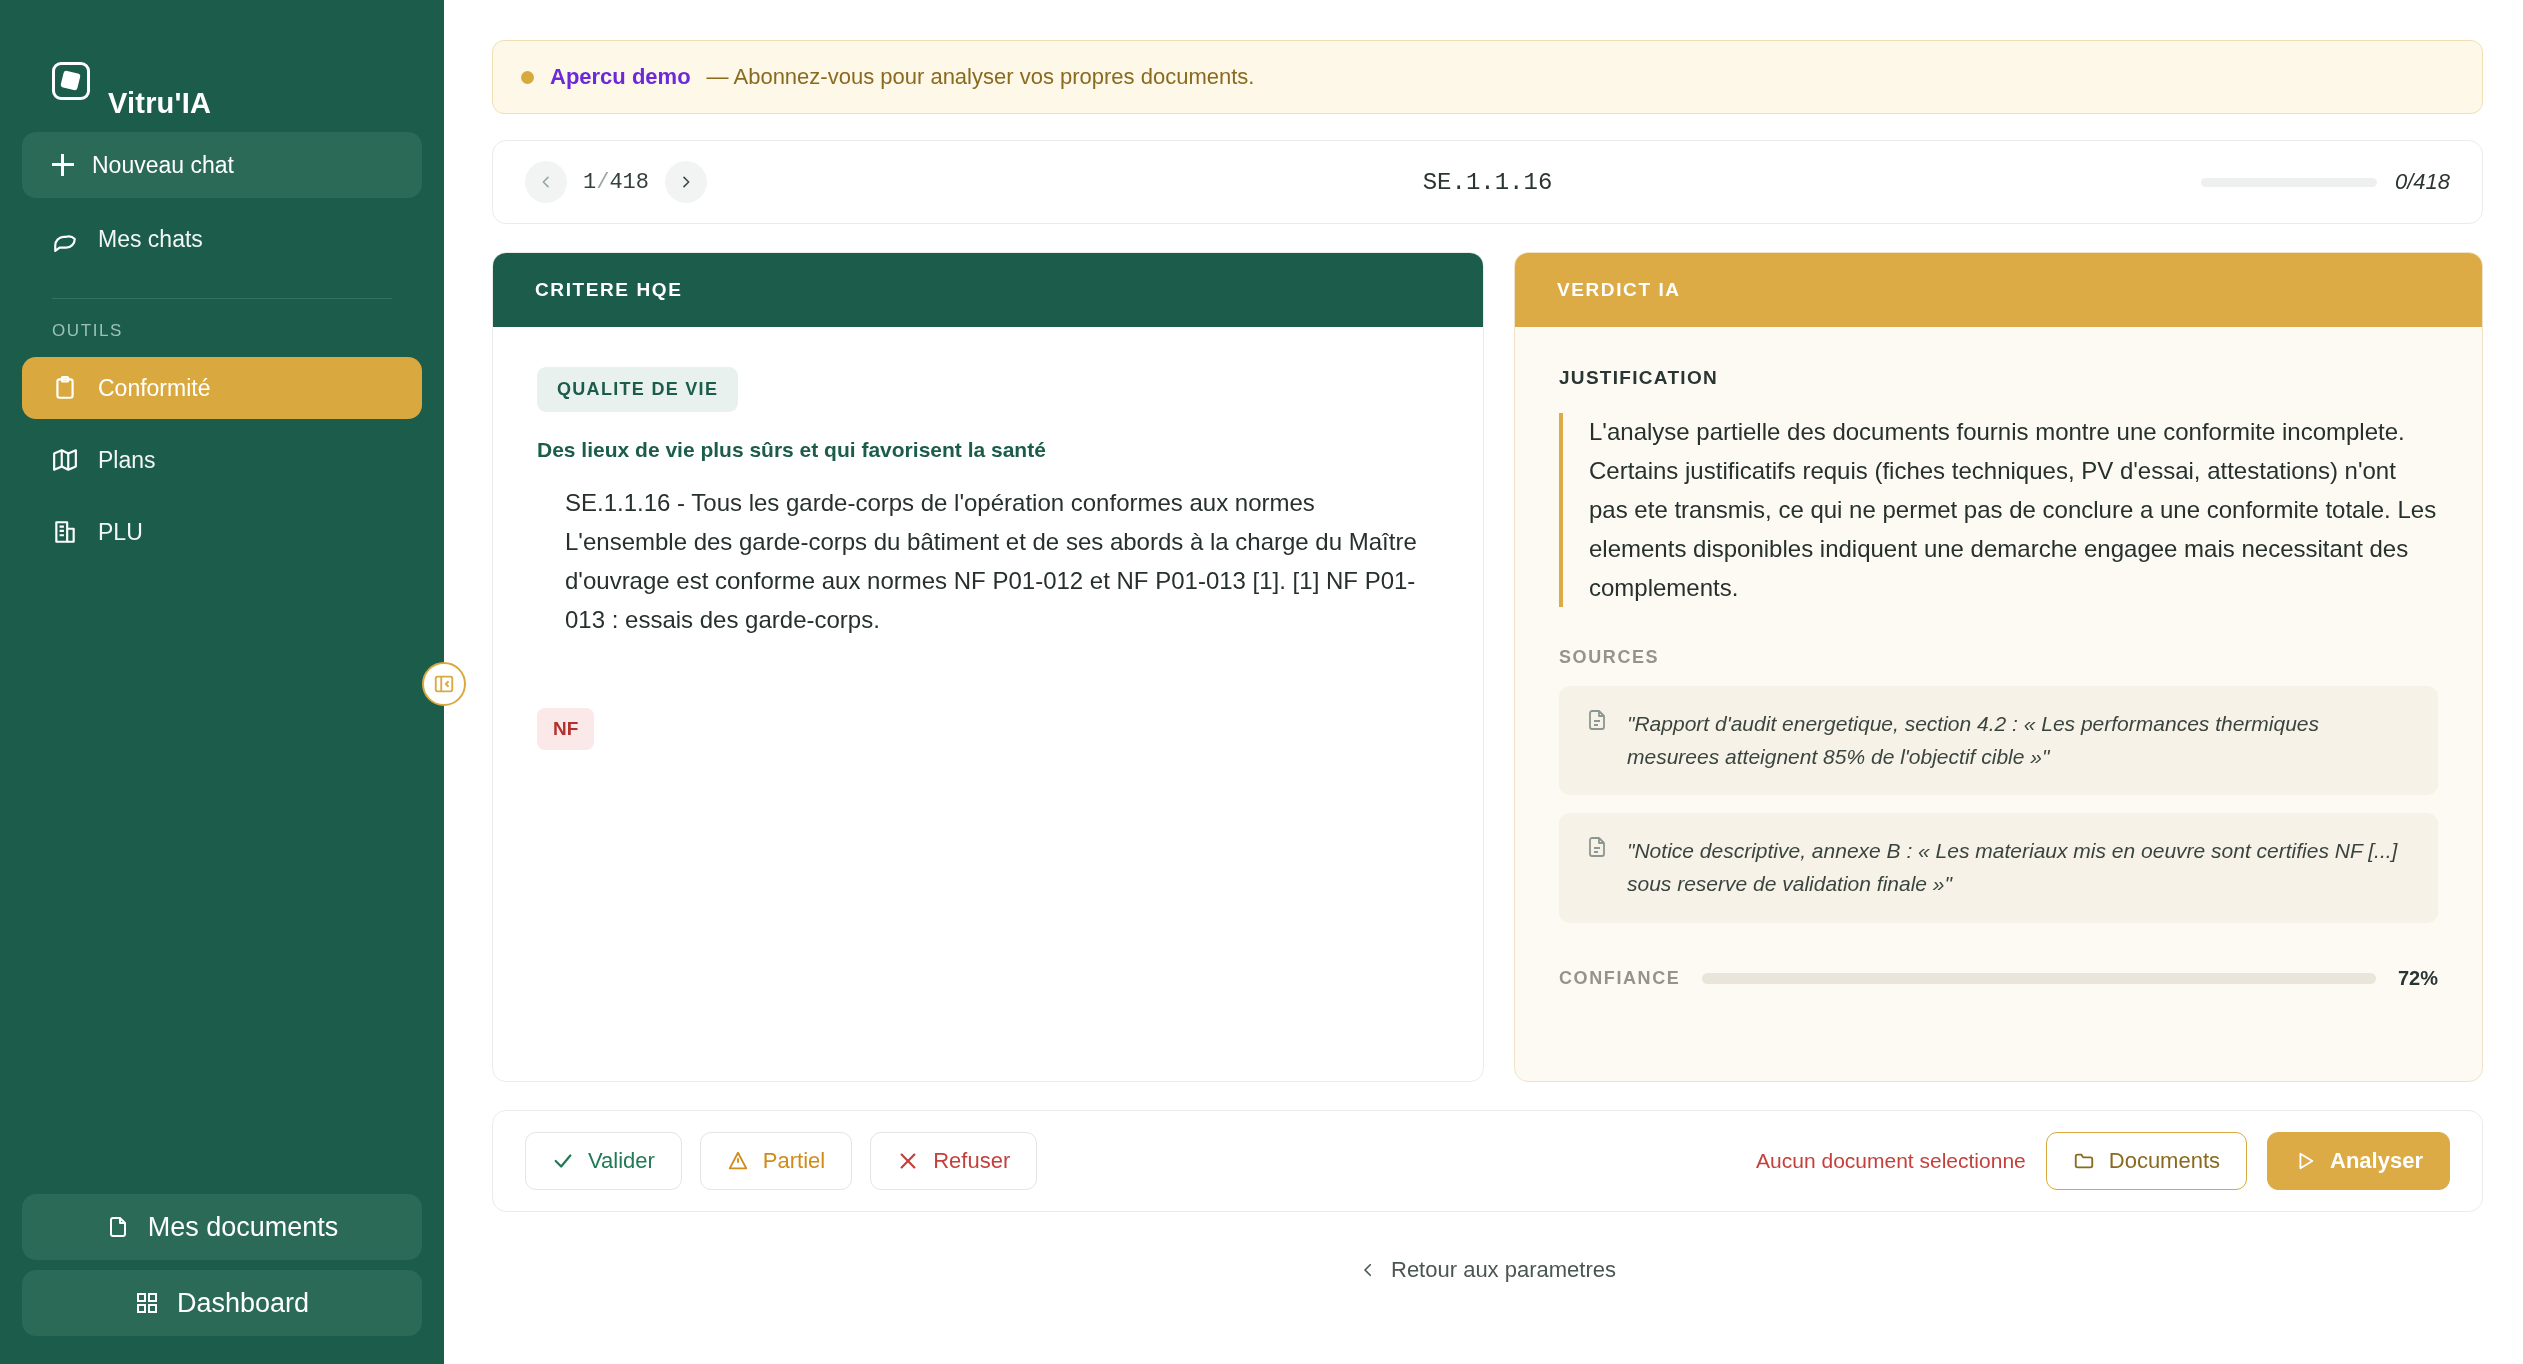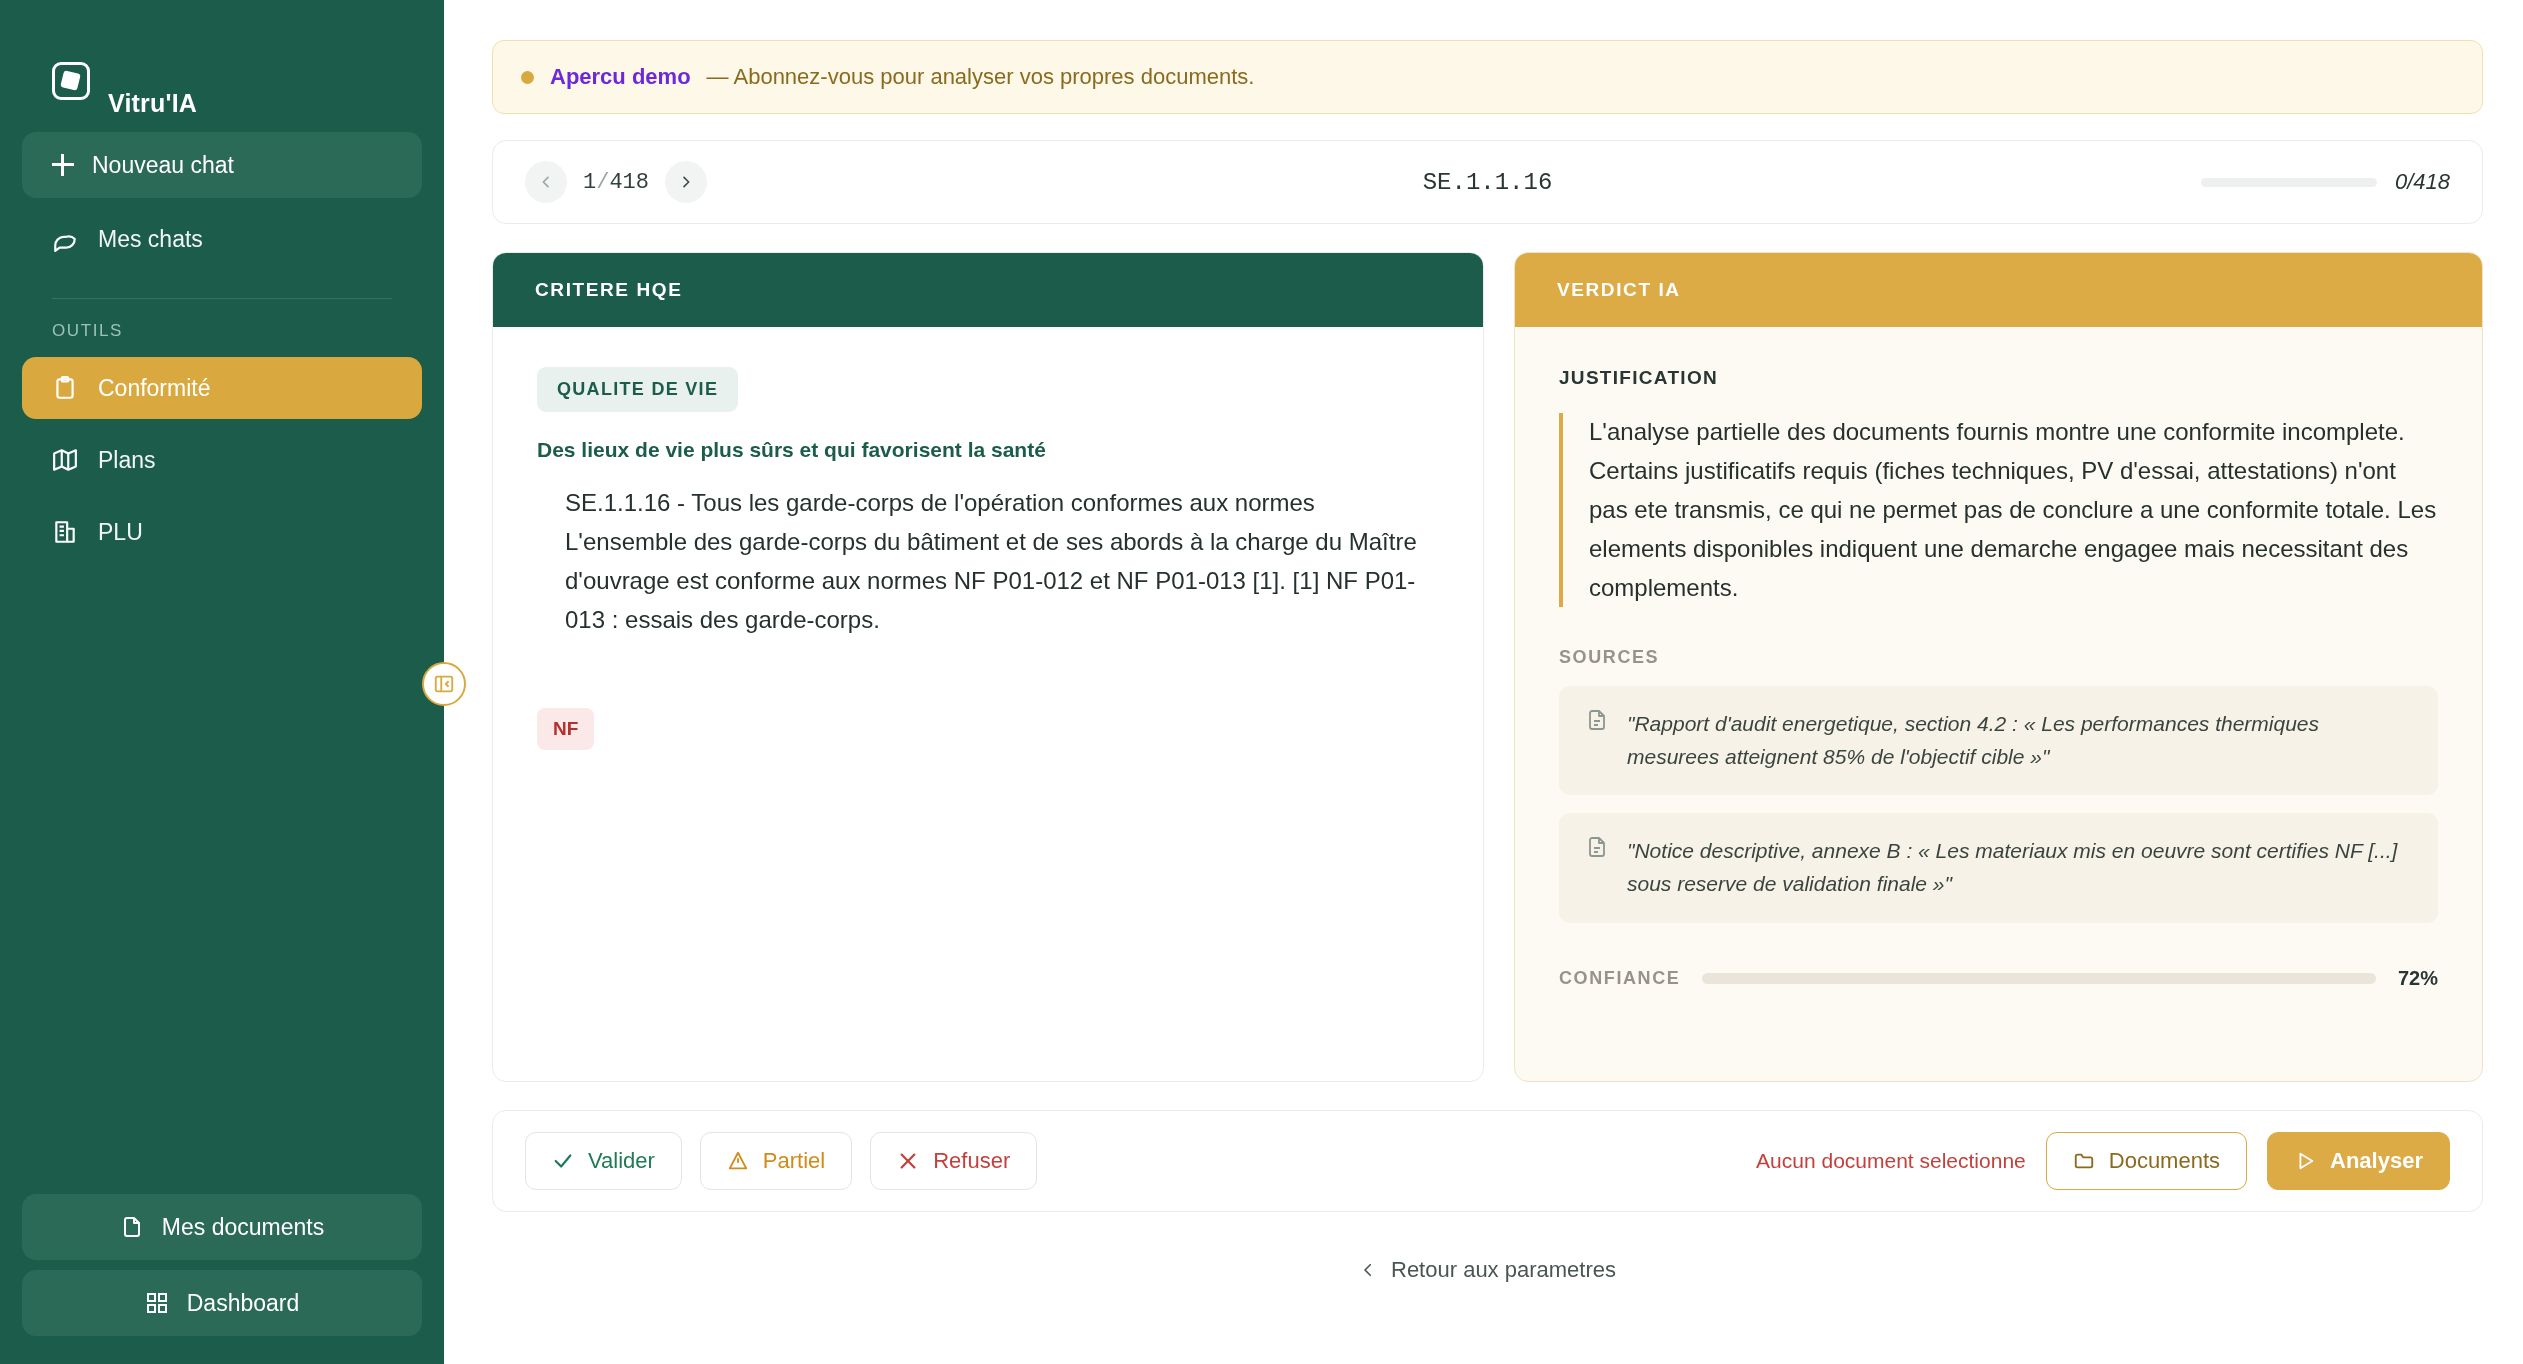--- a/index.html
+++ b/index.html
@@ -45,21 +45,21 @@
   .brand-logo:after {
     content: "";
     position: absolute;
     left: 7px; top: 7px;
     width: 17px; height: 17px;
     background: #ffffff;
     border-radius: 3px;
     transform: rotate(14deg);
   }
   .brand-name {
-    font-size: 25px;
+    font-size: 29px;
     font-weight: bold;
     letter-spacing: 0.2px;
     margin-top: 44px;
   }
   .new-chat {
     margin: 14px 22px 0 22px;
     height: 66px;
     border-radius: 14px;
     background: #2a6a57;
     display: flex;
@@ -113,21 +113,21 @@
 
   .bottom-btn {
     margin: 10px 22px 0 22px;
     height: 66px;
     border-radius: 14px;
     background: #2a6a57;
     display: flex;
     align-items: center;
     justify-content: center;
     gap: 18px;
-    font-size: 23px;
+    font-size: 27px;
     cursor: pointer;
   }
 
   .collapse-handle {
     position: absolute;
     right: -22px;
     top: 662px;
     width: 44px; height: 44px;
     background: #ffffff;
     border: 2px solid #d9a93f;

